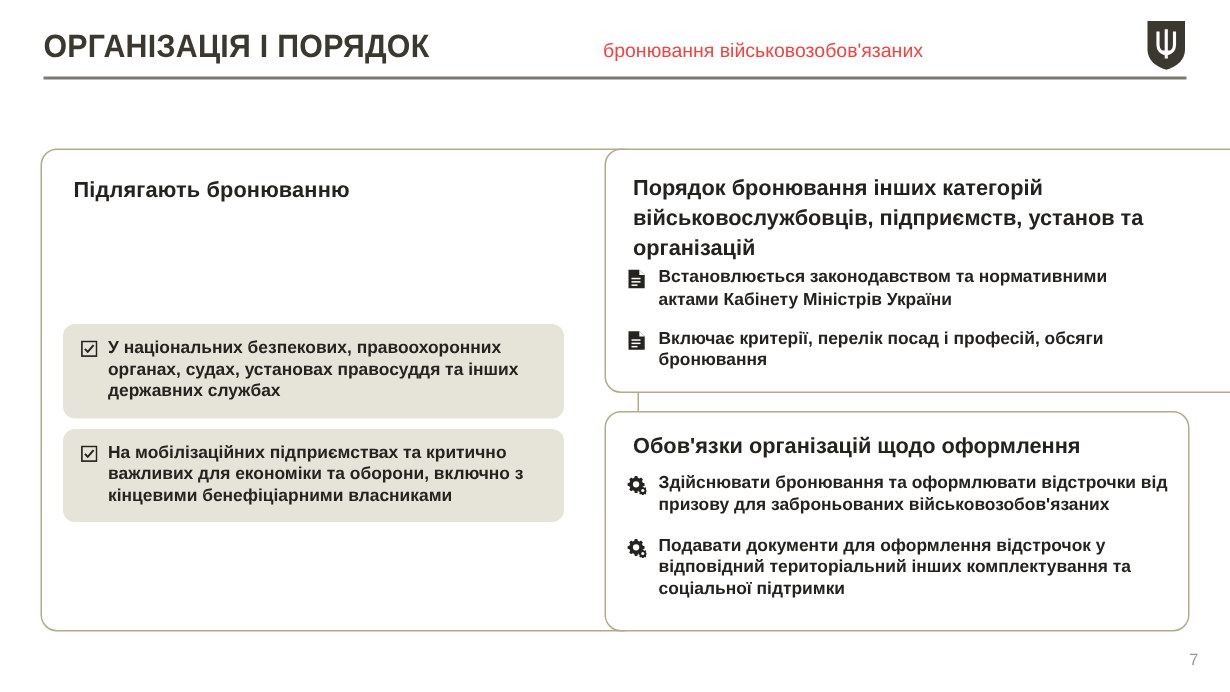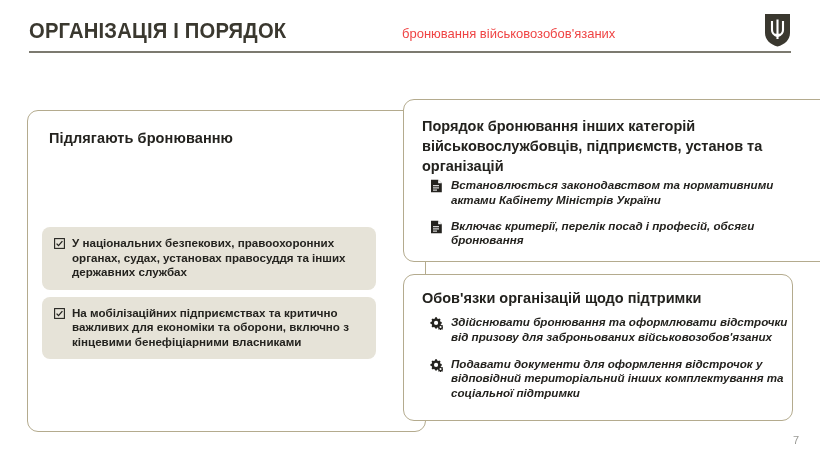--- a/index.html
+++ b/index.html
@@ -63,21 +63,21 @@
   .emblem svg { display: block; }
 
   
   .card {
     position: absolute;
     background: #ffffff;
     border: 1px solid #b4ab8e;
     border-radius: 11px;
     box-sizing: border-box;
   }
-  #card-left   { left: 27px;  top: 110px; width: 399px; height: 322px; }
+  #card-left   { left: 27px;  top: 99px; width: 399px; height: 322px; }
   #card-rt     { left: 403px; top: 99px; width: 471px; height: 163px; }
   #card-rb     { left: 403px; top: 274px; width: 390px; height: 147px; }
 
   .card-title {
     position: absolute;
     font-weight: 700;
     color: #23221e;
   }
   #card-left .card-title {
     left: 21px; top: 19px;
@@ -133,23 +133,22 @@
     margin-top: 3px;
     font-size: 10.3px;
     line-height: 13px;
     font-weight: 400;
     color: #8b8778;
   }
 
   
   .bullet-list {
     position: absolute;
-    left: 26px;
+    left: 14px;
     width: 362px;
-    font-style: italic;
   }
   #card-rt .bullet-list { top: 78px; }
   #card-rb .bullet-list { top: 40px; }
 
   .bullet-item {
     display: flex;
     align-items: flex-start;
     gap: 8px;
     margin-bottom: 11px;
   }
@@ -254,21 +253,21 @@
           <rect x="3" y="10.6" width="4" height="1" fill="#ffffff"></rect>
         </svg>
       </span>
       <span class="bullet-text">Включає критерії, перелік посад і професій, обсяги бронювання</span>
     </div>
 
   </div>
 </div>
 
 <div class="card" id="card-rb">
-  <div class="card-title">Обов'язки організацій щодо підтримки</div>
+  <div class="card-title">Обов'язки організацій щодо оформлення</div>
 
   <div class="bullet-list">
 
     <div class="bullet-item">
       <span class="bullet-icon">
         <svg viewBox="0 0 13 14" width="13" height="14" aria-hidden="true">
           <g fill="#24231f">
             <path d="M5.2 1.3 h1.7 l0.3 1.2 1.1 0.5 1.1-0.6 1.2 1.2-0.6 1.1 0.5 1.1 1.2 0.3 v1.7 l-1.2 0.3-0.5 1.1 0.6 1.1-1.2 1.2-1.1-0.6-1.1 0.5-0.3 1.2 h-1.7 l-0.3-1.2-1.1-0.5-1.1 0.6-1.2-1.2 0.6-1.1-0.5-1.1-1.2-0.3 v-1.7 l1.2-0.3 0.5-1.1-0.6-1.1 1.2-1.2 1.1 0.6 1.1-0.5 z"></path>
           </g>
           <circle cx="6.05" cy="6.9" r="2.1" fill="#ffffff"></circle>

